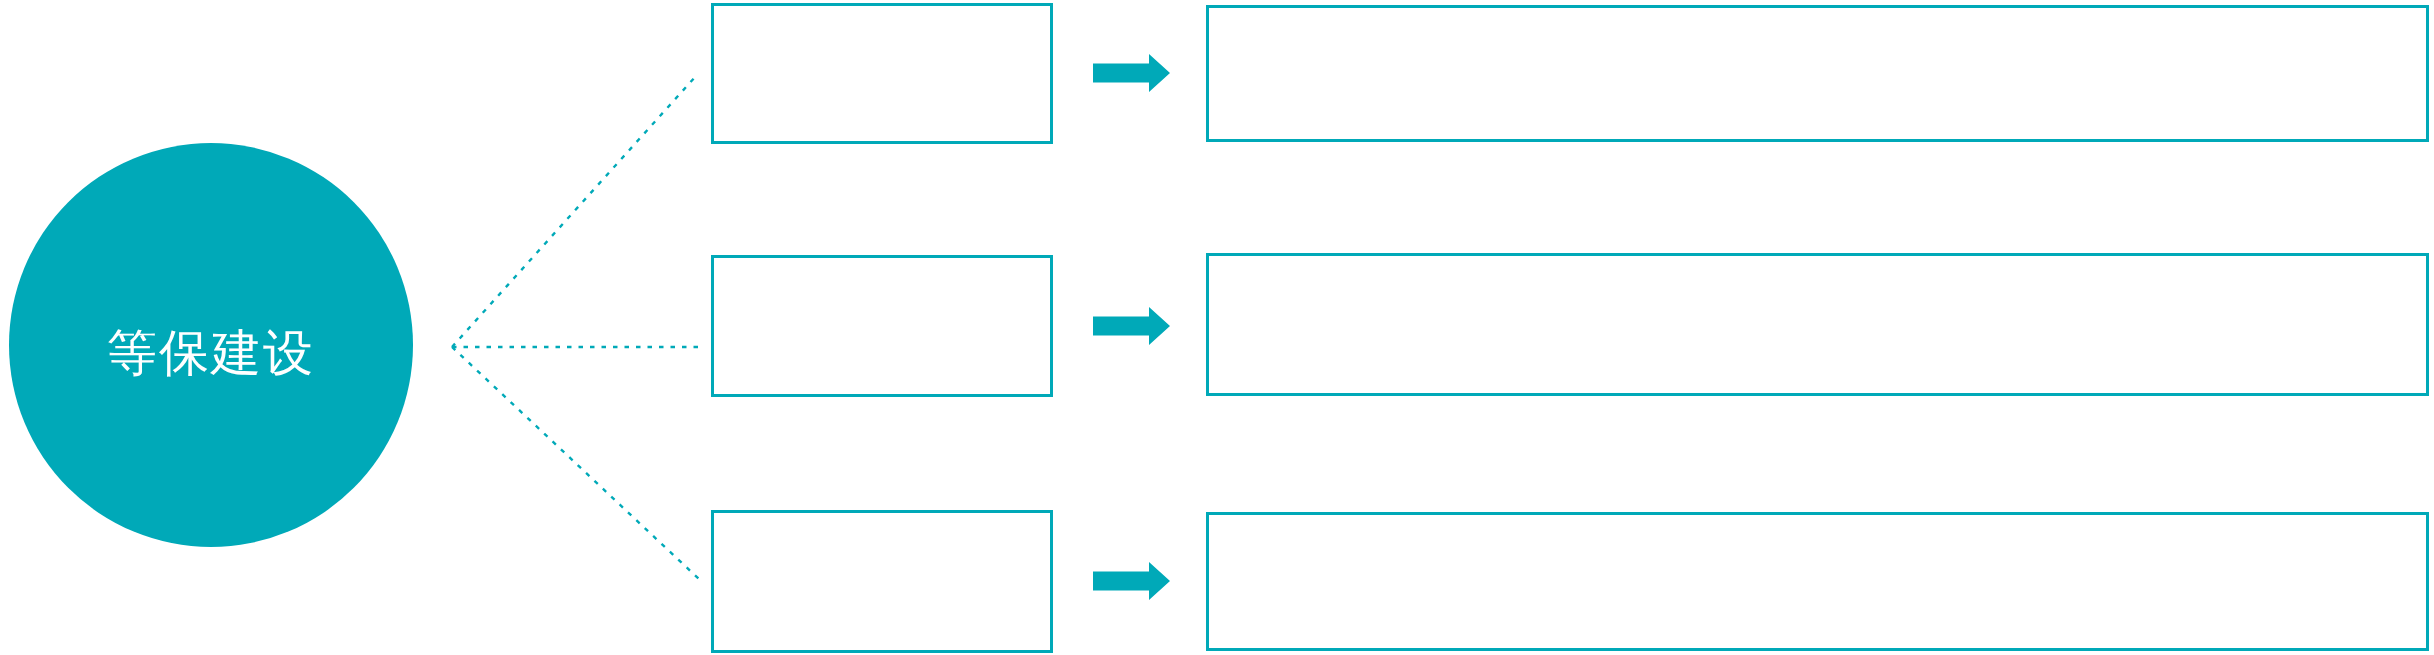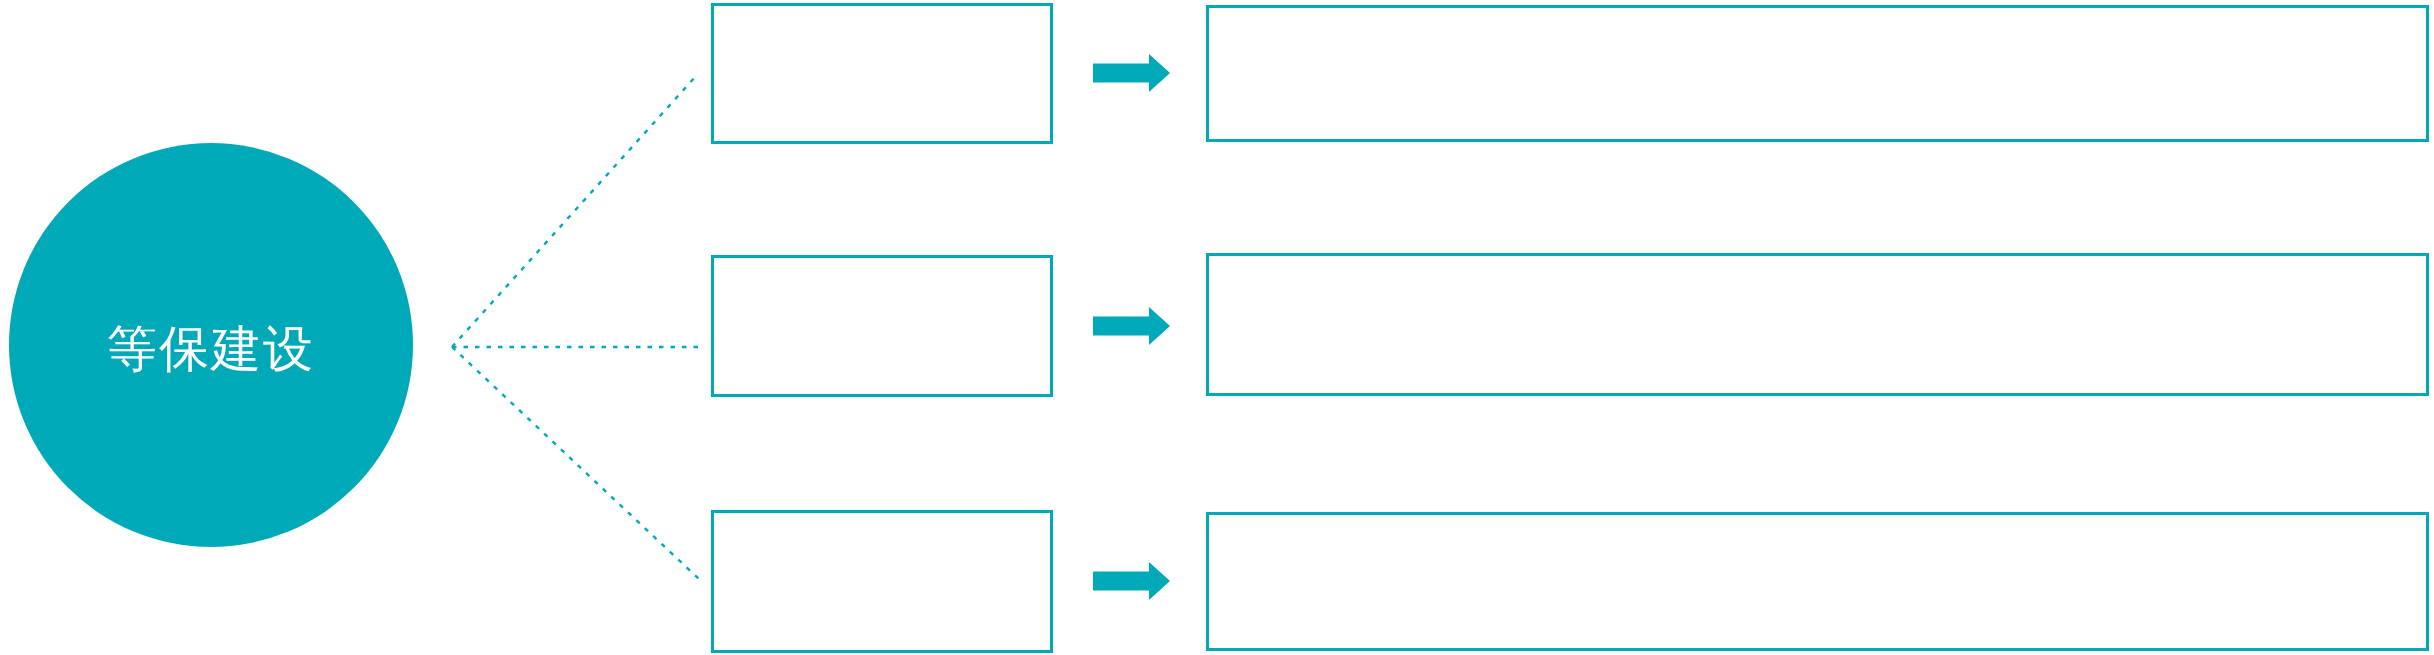--- a/index.html
+++ b/index.html
@@ -6,21 +6,21 @@
     --accent:#00a9b8;
     --background:#ffffff;
     --hub_text:#ffffff;
   }
   html,body{margin:0;padding:0;background:var(--background);}
   .canvas{
     position:relative;
     width:2434px;height:655px;
     background:var(--background);
     overflow:hidden;
-    font-family:Liberation Mono, monospace;
+    font-family:Liberation Serif, serif;
   }
   .connectors{
     position:absolute;left:0;top:0;width:2434px;height:655px;
   }
   .connectors line{
     stroke:var(--accent);
     stroke-width:2.4;
     stroke-dasharray:4.5 7;
     fill:none;
   }

